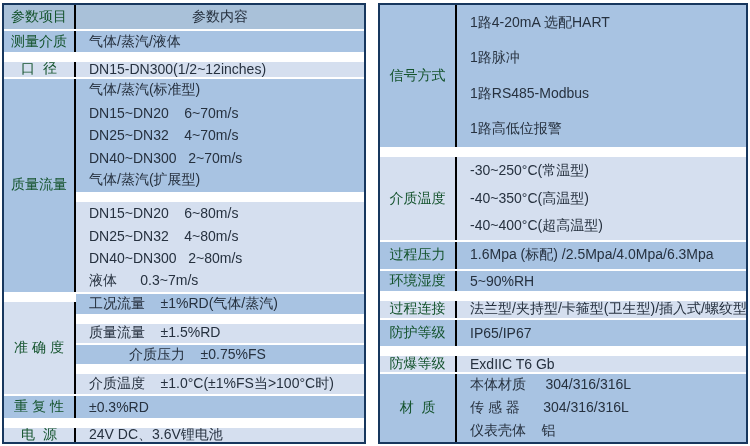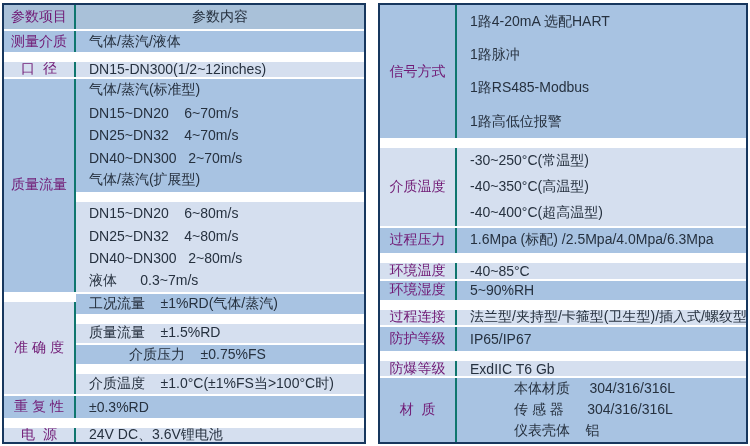--- a/index.html
+++ b/index.html
@@ -9,23 +9,23 @@
     font-family:"Liberation Sans","DejaVu Sans",sans-serif;
   }
   .spec-table{
     box-sizing:border-box;border:2px solid #17375e;background:#ffffff;
     display:flex;flex-direction:column;gap:2px;overflow:hidden;min-width:0;
   }
   #left-table{flex:364 0 0;}
   #right-table{flex:370 0 0;}
   .sec{display:flex;min-height:0;}
   .label-cell{
-    flex:none;border-right:2px solid #0f766e;box-sizing:border-box;
+    flex:none;border-right:2px solid #000000;box-sizing:border-box;
     display:flex;align-items:center;justify-content:center;
-    font-size:14px;color:#701a75;white-space:pre;min-height:0;overflow:hidden;
+    font-size:14px;color:#14532d;white-space:pre;min-height:0;overflow:hidden;
   }
   #left-table .label-cell{width:72px;}
   #right-table .label-cell{width:77px;}
   .blocks{flex:1;display:flex;flex-direction:column;gap:2px;min-width:0;min-height:0;}
   .block{display:flex;flex-direction:column;justify-content:center;min-height:0;overflow:hidden;}
   .line{
     flex:1;display:flex;align-items:center;padding-left:13px;
     font-size:14px;color:#26313f;white-space:pre;min-height:0;overflow:hidden;
   }
   .tone-dark{background:#a8c3e2;}
@@ -134,28 +134,20 @@
         </div>
       </div>
       <div class="sec" style="flex: 1.1 1 0px;">
         <div class="label-cell tone-dark">过程压力</div>
         <div class="blocks">
           <div class="block tone-dark" style="flex: 1 1 0px;">
             <div class="line">1.6Mpa (标配) /2.5Mpa/4.0Mpa/6.3Mpa</div>
           </div>
         </div>
       </div>
-      <div class="sec" style="flex: 1.05 1 0px;">
-        <div class="label-cell tone-light">环境温度</div>
-        <div class="blocks">
-          <div class="block tone-light" style="flex: 1 1 0px;">
-            <div class="line">-40~85°C</div>
-          </div>
-        </div>
-      </div>
       <div class="sec" style="flex: 0.82 1 0px;">
         <div class="label-cell tone-dark">环境湿度</div>
         <div class="blocks">
           <div class="block tone-dark" style="flex: 1 1 0px;">
             <div class="line">5~90%RH</div>
           </div>
         </div>
       </div>
       <div class="sec" style="flex: 1.05 1 0px;">
         <div class="label-cell tone-light">过程连接</div>
@@ -177,21 +169,21 @@
         <div class="label-cell tone-light">防爆等级</div>
         <div class="blocks">
           <div class="block tone-light" style="flex: 1 1 0px;">
             <div class="line">ExdIIC T6 Gb</div>
           </div>
         </div>
       </div>
       <div class="sec" style="flex: 2.8 1 0px;">
         <div class="label-cell tone-dark">材  质</div>
         <div class="blocks">
-          <div class="block tone-dark" style="flex: 3 1 0px; padding-left: 44px;">
+          <div class="block tone-dark" style="flex: 3 1 0px;">
             <div class="line">本体材质     304/316/316L</div>
             <div class="line">传 感 器      304/316/316L</div>
             <div class="line">仪表壳体    铝</div>
           </div>
         </div>
       </div>
     </div>
 </div>
 
 </body></html>

